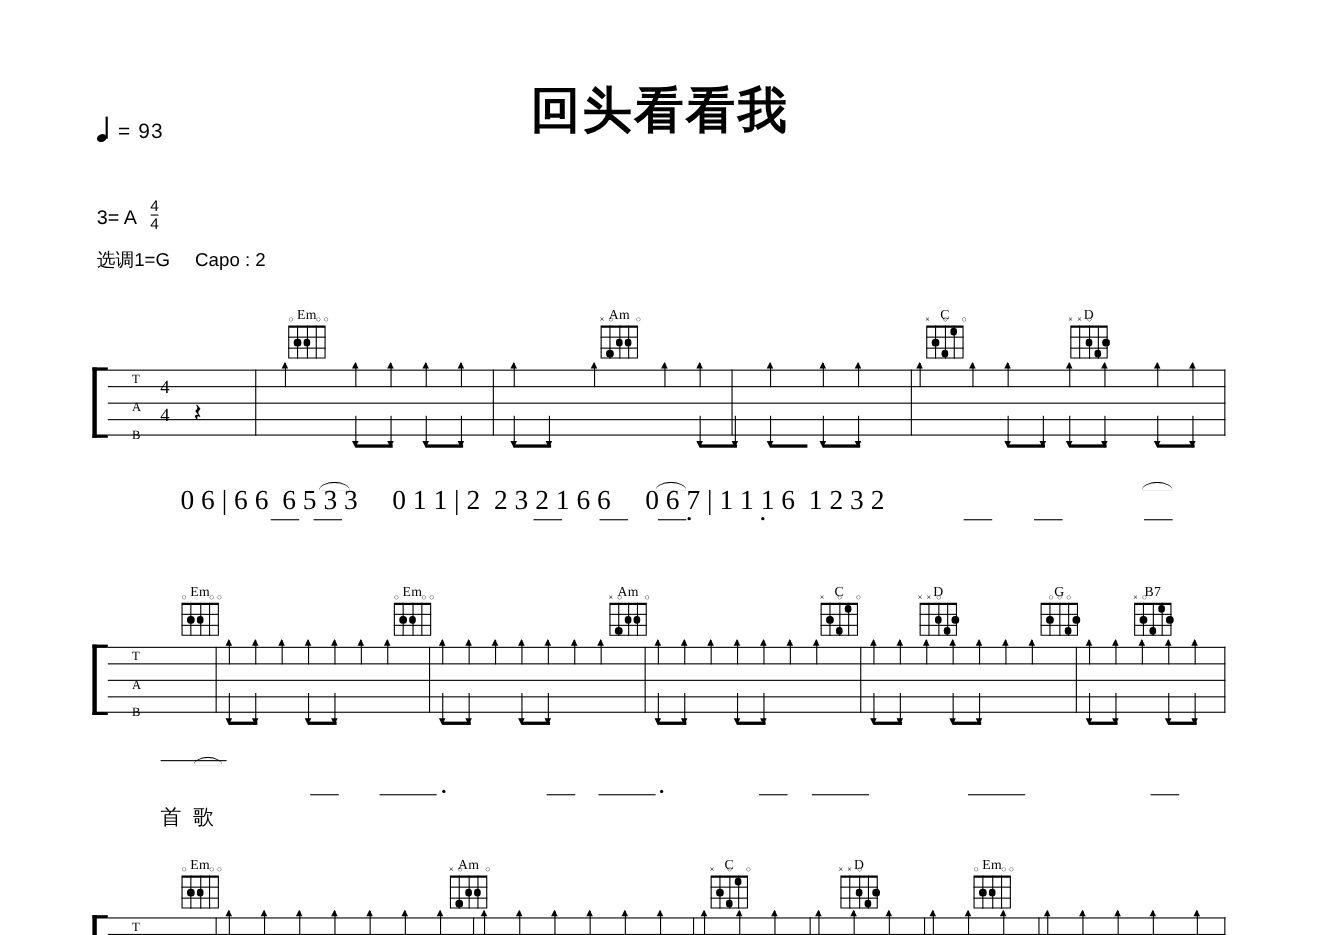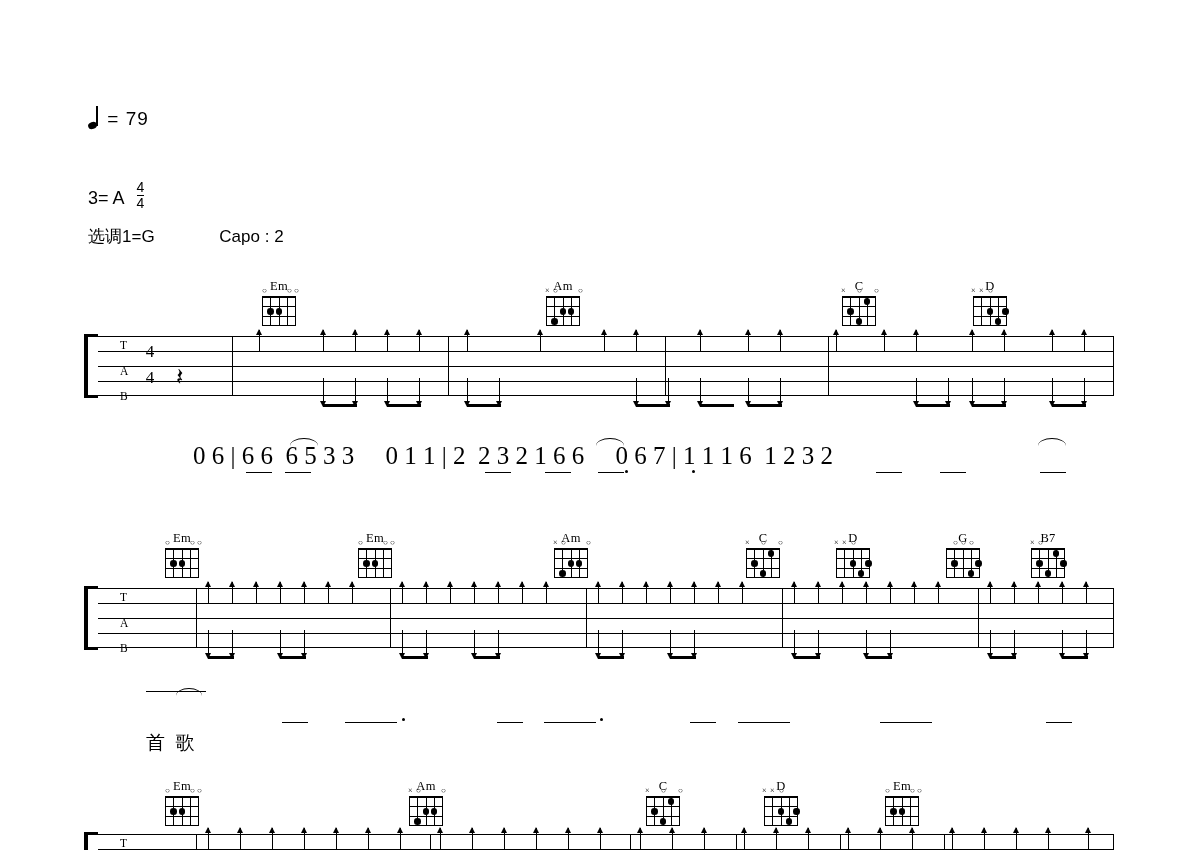--- a/index.html
+++ b/index.html
@@ -74,21 +74,21 @@
   .frac .num { display: block; }
   .frac .den { display: block; border-top: 1.4px solid #000; padding-top: 0px; }
 
   .key-line2 {
     position: absolute;
     left: 88px;
     top: 225px;
     font-size: 17px;
     white-space: nowrap;
   }
-  .capo { margin-left: 60px; }
+  .capo { margin-left: 18px; }
 
   .title {
     position: absolute;
     left: 0;
     top: 70px;
     width: 1200px;
     text-align: center;
     font-size: 45px;
     font-weight: bold;
     letter-spacing: 2px;
@@ -274,36 +274,37 @@
 </style>
 </head>
 <body>
 
 <div class="sheet">
 
   <div class="tempo-mark">
     <span class="tempo-note">
       <span class="head"></span><span class="stem"></span>
     </span>
-    <span>= 79</span>
+    <span>= 93</span>
   </div>
 
   <div class="key-line">
     <span>3= A</span>
     <span class="frac">
       <span class="num">4</span>
       <span class="den">4</span>
     </span>
   </div>
 
   <div class="key-line2">
     <span>选调1=G</span>
     <span class="capo">Capo : 2</span>
   </div>
 
+  <div class="title">回头看看我</div>
 
 
   <div class="system" id="sys1" style="top:0;left:0;width:1200px;height:1px;"></div>
 
   <div class="chord" style="left:253px; top:279px;">
     <div class="cname">Em</div>
     <div class="grid-wrap">
       <div class="gr"></div>
       <div class="vl" style="left:13.3px"></div>
         <div class="vl" style="left:21.6px"></div>
@@ -436,21 +437,21 @@
   <div class="beam" style="left:323px; top:404px; width:34px;"></div>
   <div class="beam" style="left:387px; top:404px; width:34px;"></div>
   <div class="beam" style="left:467px; top:404px; width:34px;"></div>
   <div class="beam" style="left:636px; top:404px; width:34px;"></div>
   <div class="beam" style="left:700px; top:404px; width:34px;"></div>
   <div class="beam" style="left:748px; top:404px; width:34px;"></div>
   <div class="beam" style="left:916px; top:404px; width:34px;"></div>
   <div class="beam" style="left:972px; top:404px; width:34px;"></div>
   <div class="beam" style="left:1052px; top:404px; width:34px;"></div>
 
-  <div class="numline" style="left:193px; top:442px;">0 6 | 6 6  6 5 3 3     0 1 1 | 2  2 3 2 1 6 6     0 6 7 | 1 1 1 6  1 2 3 2</div>
+  <div class="numline" style="left:164px; top:442px;">0 6 | 6 6  6 5 3 3     0 1 1 | 2  2 3 2 1 6 6     0 6 7 | 1 1 1 6  1 2 3 2</div>
   <div class="underline1" style="left:246px; top:472px; width:26px;"></div>
   <div class="underline1" style="left:285px; top:472px; width:26px;"></div>
   <div class="underline1" style="left:485px; top:472px; width:26px;"></div>
   <div class="underline1" style="left:545px; top:472px; width:26px;"></div>
   <div class="underline1" style="left:598px; top:472px; width:26px;"></div>
   <div class="underline1" style="left:876px; top:472px; width:26px;"></div>
   <div class="underline1" style="left:940px; top:472px; width:26px;"></div>
   <div class="underline1" style="left:1040px; top:472px; width:26px;"></div>
   <div class="tie" style="left:290px; top:438px; width:28px;"></div>
   <div class="tie" style="left:596px; top:438px; width:28px;"></div>

